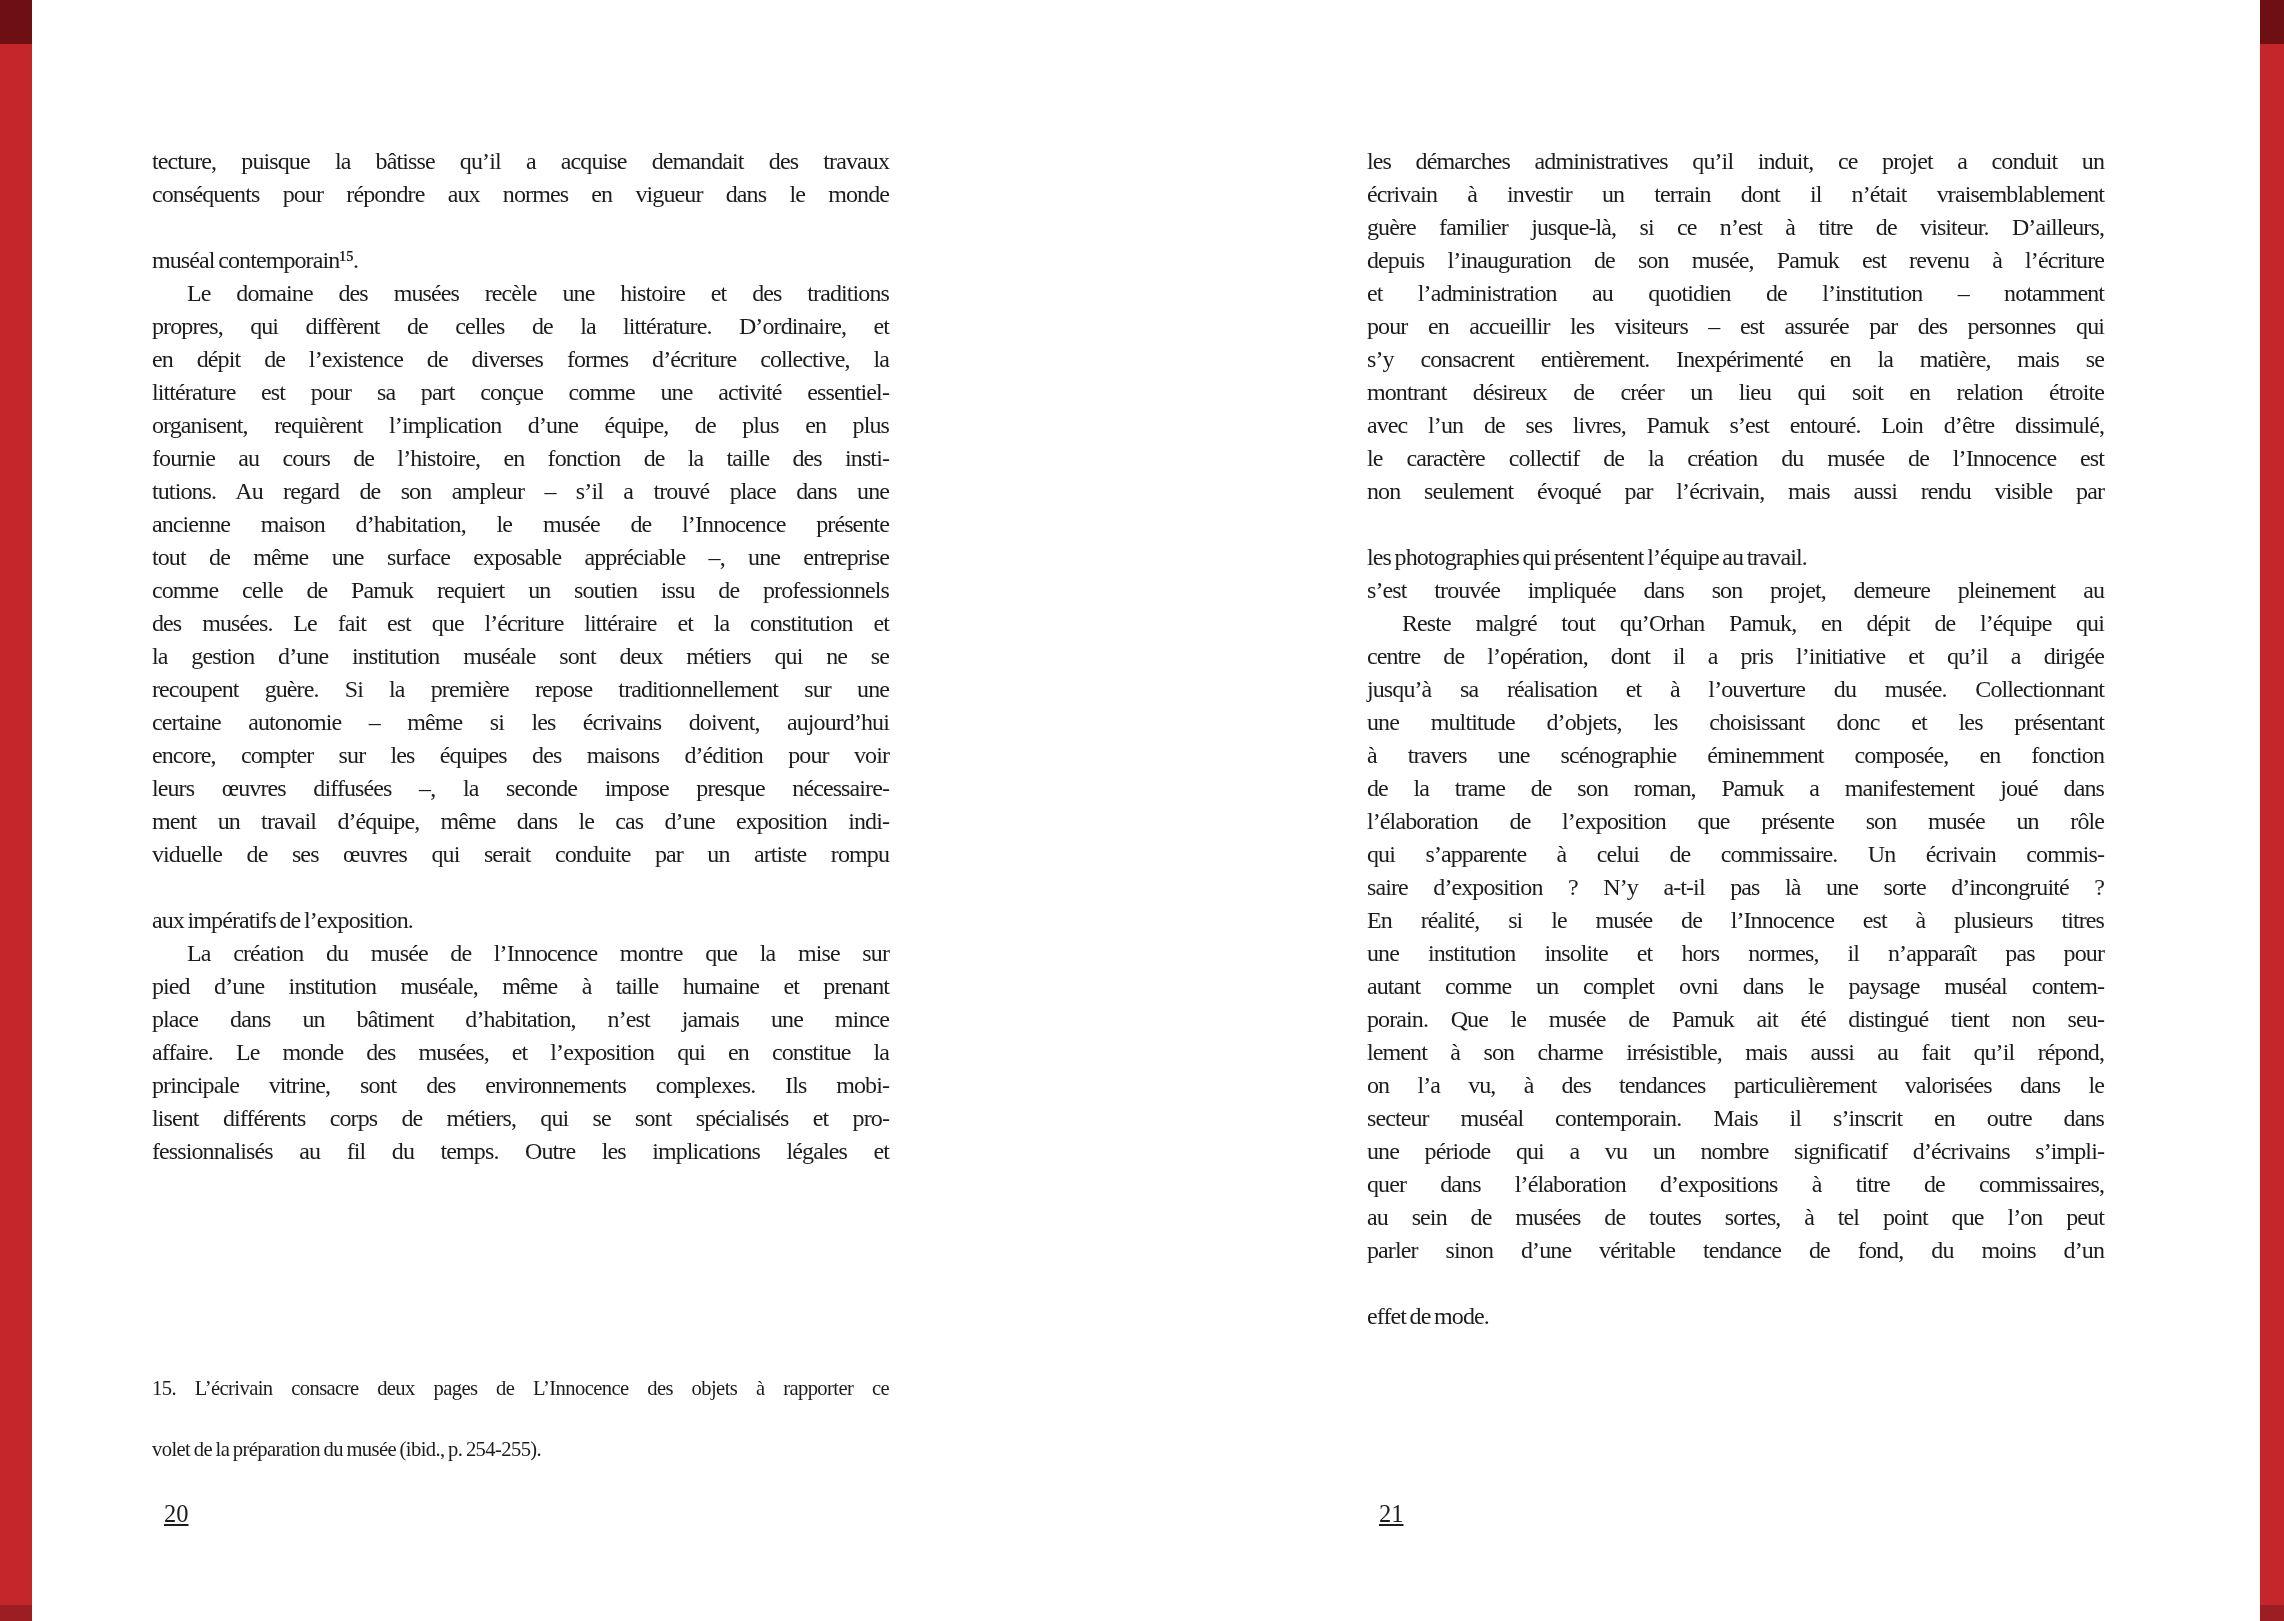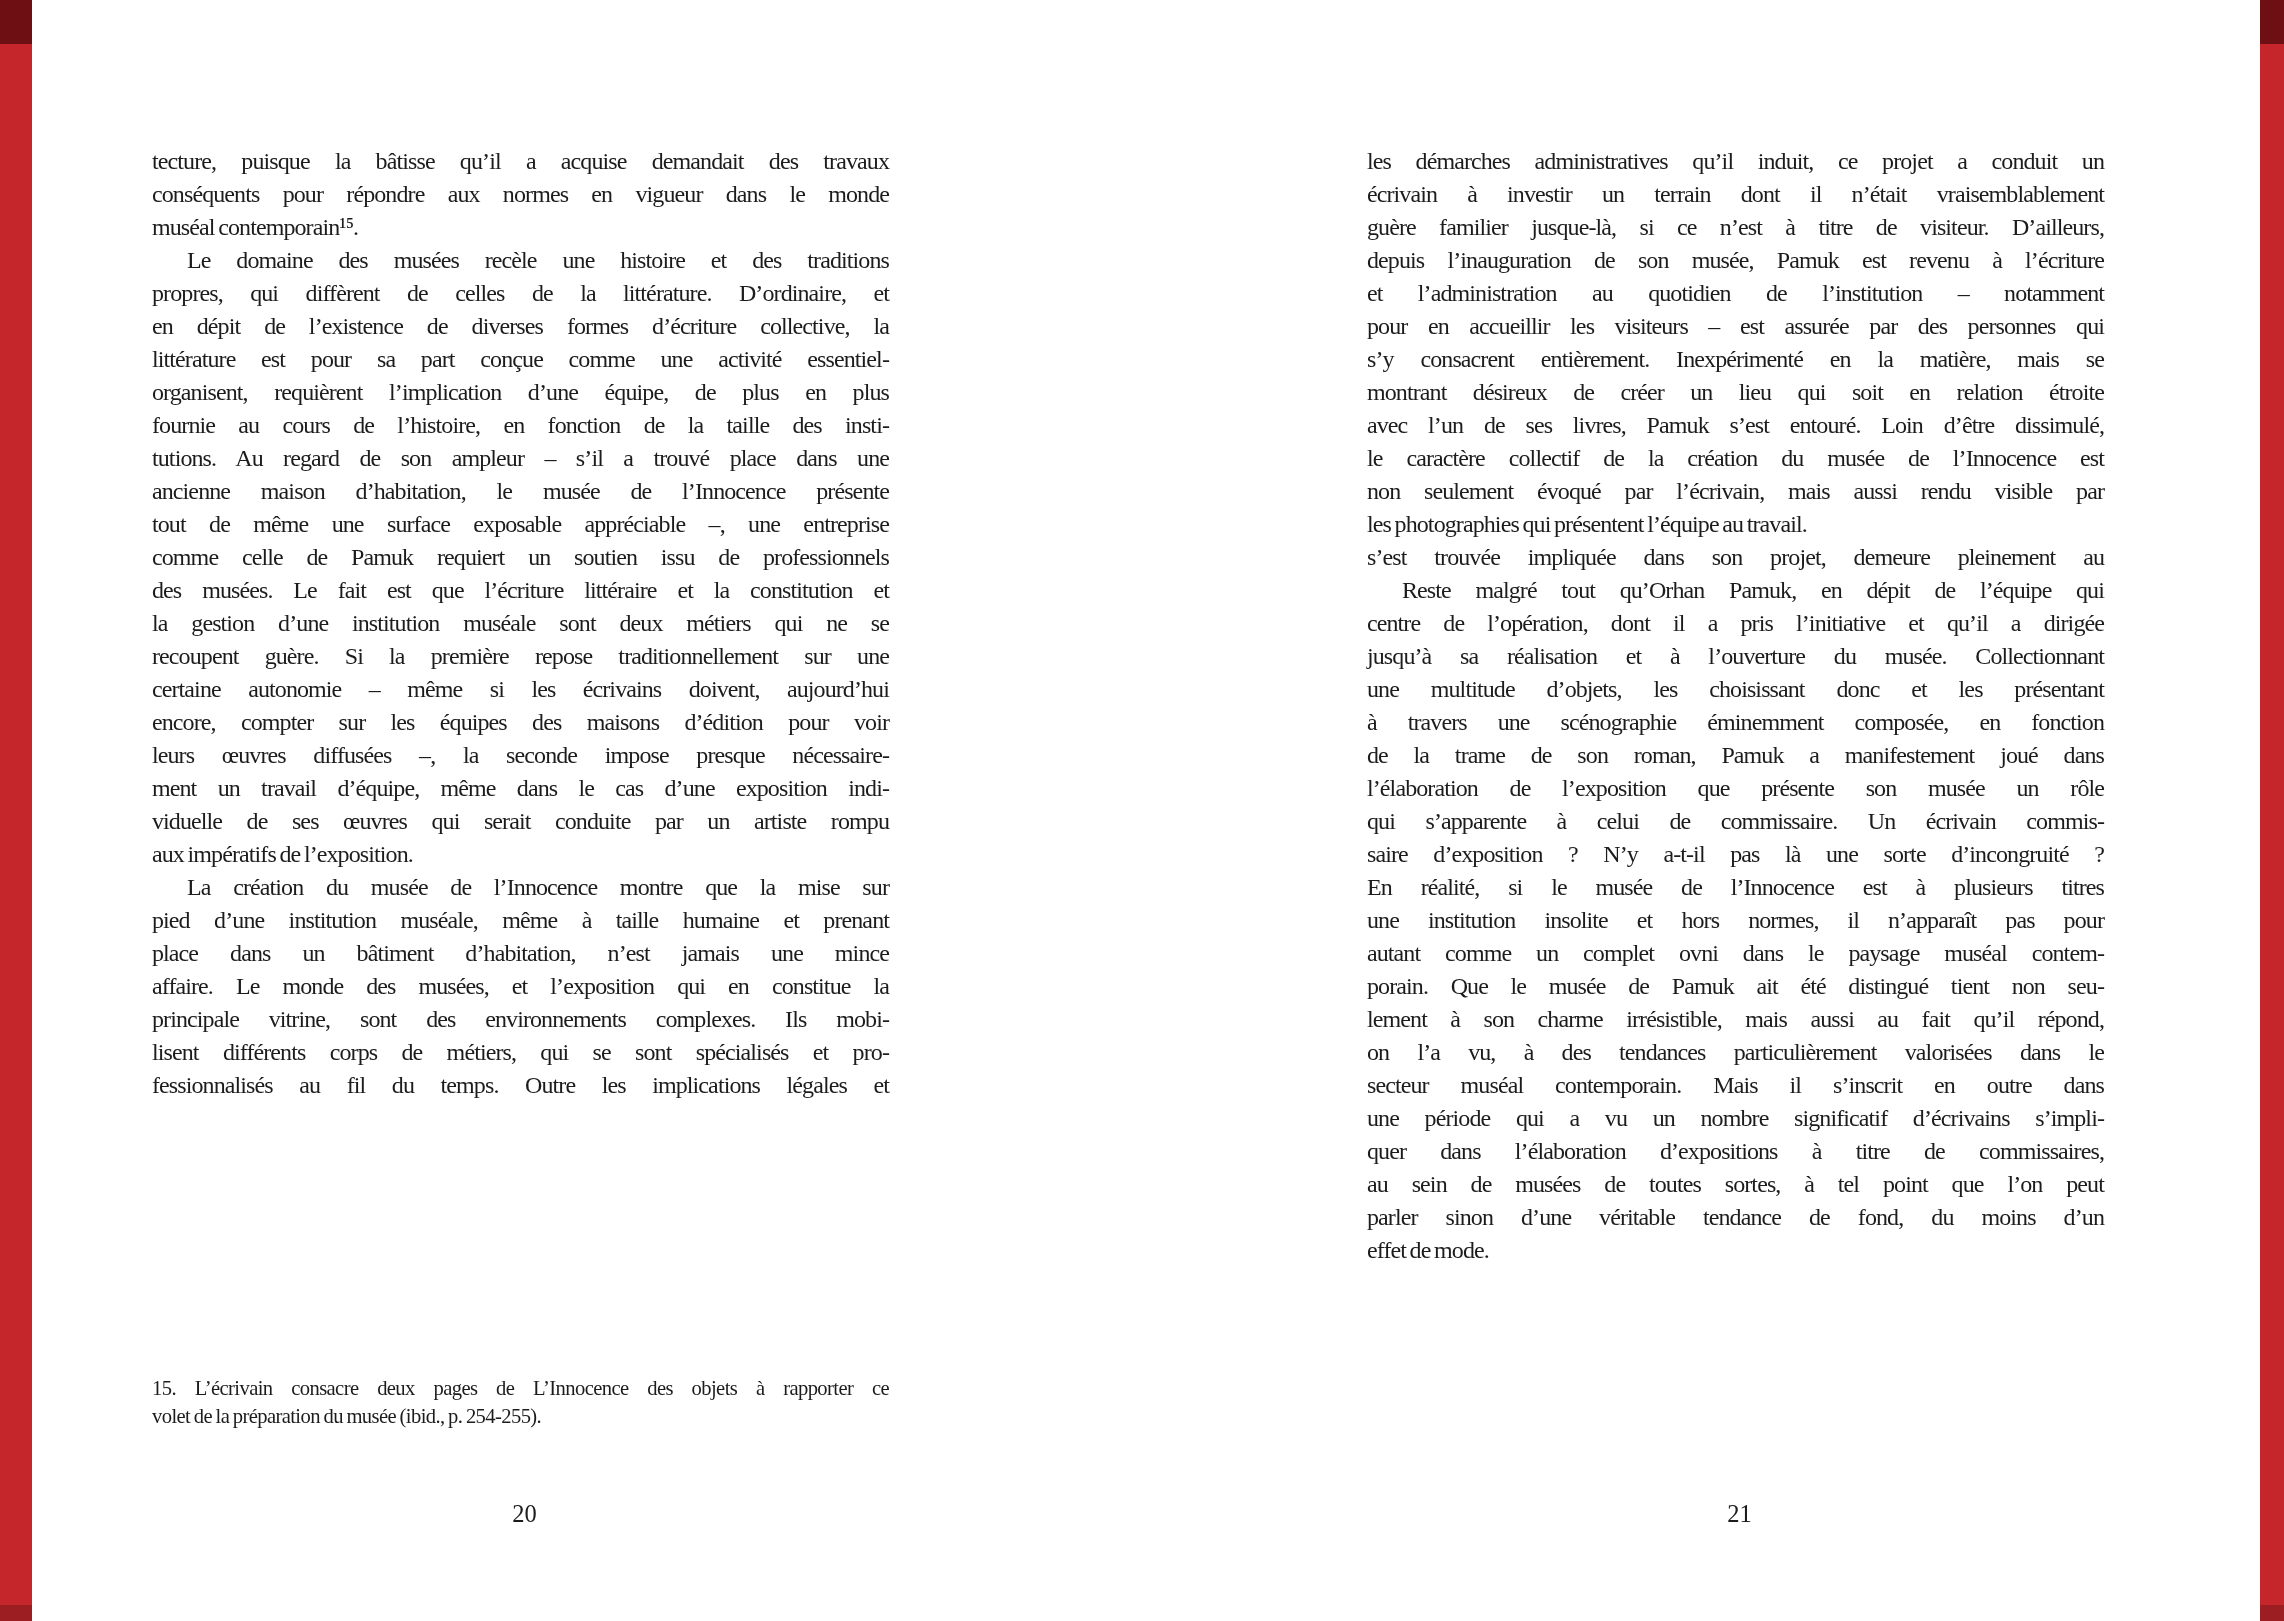--- a/index.html
+++ b/index.html
@@ -20,31 +20,31 @@
   .spine-edge .edge-dark-bottom{position:absolute;bottom:0;left:0;right:0;height:15.7px;background:var(--spine-dim,#9c1e22);}
   
   .page{position:absolute;top:145px;width:737px;height:1431px;}
   .page.left-page{left:152px;}
   .page.right-page{left:1367px;}
   .body-lines{
     font-size:24px;line-height:33px;
     letter-spacing:-0.9px;word-spacing:-1.5px;
   }
   .line{text-align:justify;text-align-last:justify;white-space:normal;}
-  .line.end{text-align-last:left;}
+  .line.end{text-align-last:left;margin-top:33px;}
   .line.indent{padding-left:35px;}
   .it{}
   .footnote{
     position:absolute;left:0;top:1229px;width:737px;
     font-size:20.6px;line-height:28px;
     letter-spacing:-0.6px;word-spacing:-1px;
   }
   .folio{
-    position:absolute;left:4px;top:1355px;width:737px;
-    text-align:center;font-size:24.5px;letter-spacing:0;
+    position:absolute;left:12px;top:1355px;width:737px;
+    font-size:24.5px;letter-spacing:0;text-decoration:underline;
   }
 </style>
 </head>
 <body>
 
 <div class="screenshot">
 
   <div class="spine-edge left">
     <div class="edge-dark-top"></div>
     <div class="edge-dark-bottom"></div>

